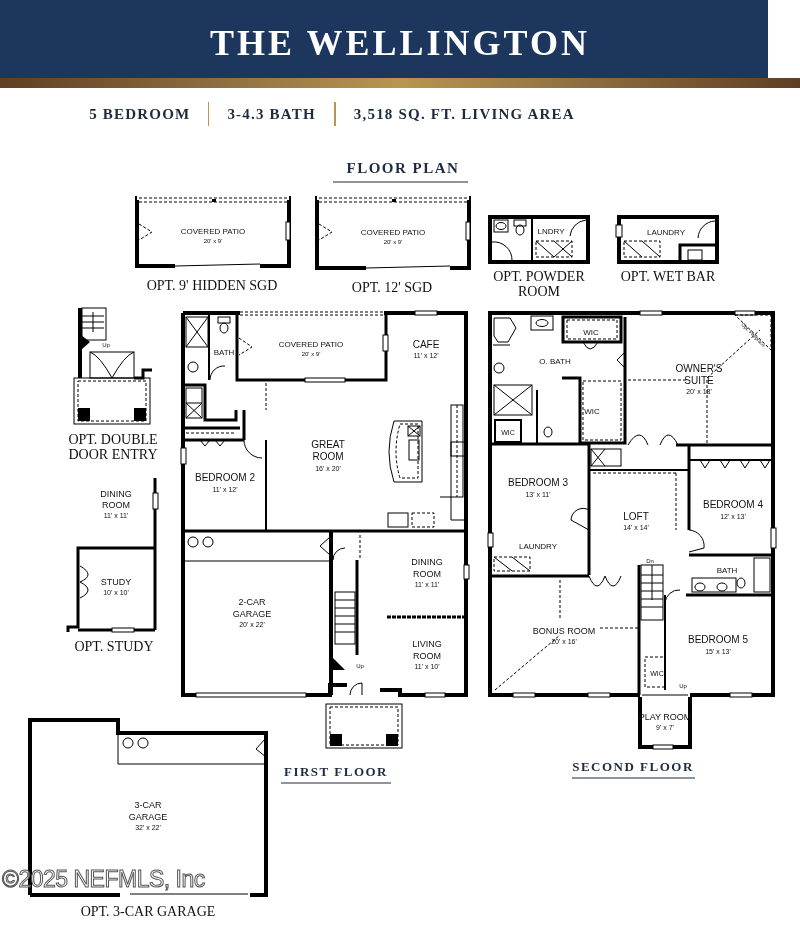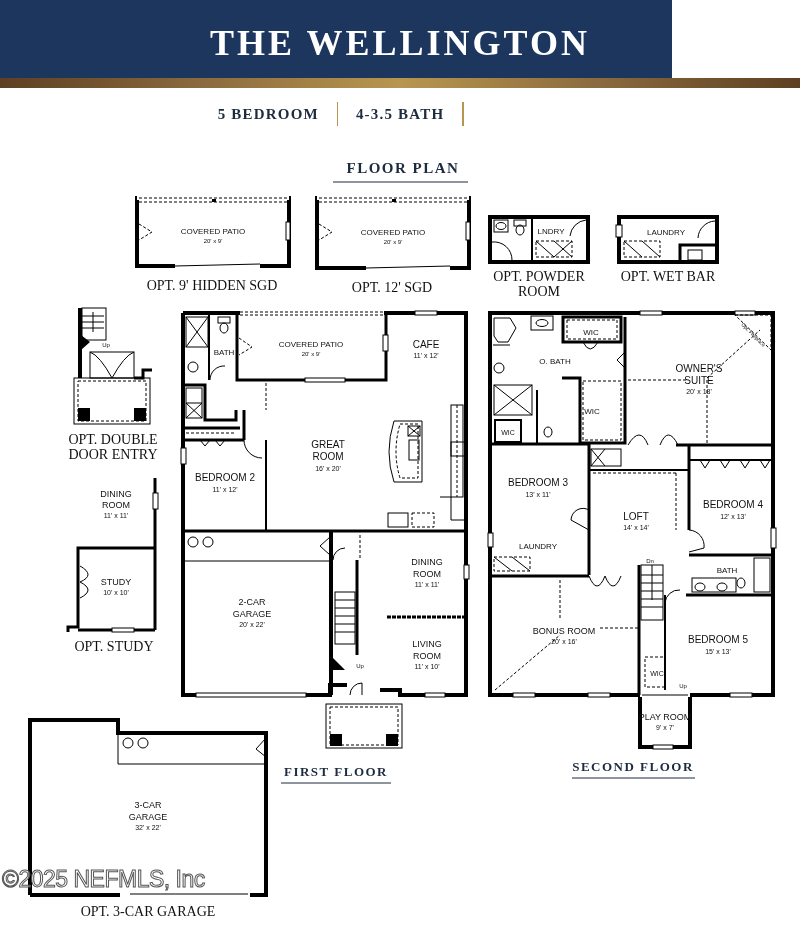--- a/index.html
+++ b/index.html
@@ -1,18 +1,18 @@
 <!DOCTYPE html>
 <html><head>
 <meta charset="utf-8">
 <style>
   * { margin:0; padding:0; box-sizing:border-box; }
   html, body { width:800px; height:926px; background:#ffffff; overflow:hidden; }
   body { position:relative; font-family:"Liberation Serif", serif; color:#1d2b3f; }
-  .header { position:absolute; left:0; top:0; width:672px; height:78px; background:#1c365e; }
+  .header { position:absolute; left:0; top:0; width:768px; height:78px; background:#1c365e; }
   .title { position:absolute; left:0; top:22px; width:800px; text-align:center; color:#ffffff;
            font-family:"Liberation Serif", serif; font-weight:bold; font-size:36px; letter-spacing:3px; }
   .gold { position:absolute; left:0; top:78px; width:800px; height:10px;
           background:linear-gradient(90deg,#5e3f22 0%,#8a6a3e 25%,#b8964f 50%,#8a6a3e 75%,#5e3f22 100%); }
   .specs { position:absolute; left:0; top:101px; width:664px; height:26px; display:flex; justify-content:center; align-items:center; }
   .spec { font-family:"Liberation Serif", serif; font-weight:bold; font-size:15px; letter-spacing:1.2px; color:#1d2b3f; padding:0 18px; }
   .sep { width:1px; height:24px; background:#b8964f; }
   svg { position:absolute; left:0; top:0; }
   .lbl { font-family:"Liberation Sans", sans-serif; fill:#111; text-anchor:middle; }
   .cap { font-family:"Liberation Serif", serif; fill:#111; text-anchor:middle; }
@@ -28,23 +28,24 @@
 <body>
 
 <div class="header">
   <div class="title">THE WELLINGTON</div>
 </div>
 <div class="gold"></div>
 
 <div class="specs">
   <span class="spec">5 BEDROOM</span>
   <span class="sep"></span>
-  <span class="spec">4-3.5 BATH</span>
+  <span class="spec">3-4.3 BATH</span>
   <span class="sep"></span>
   <span class="sep"></span>
+  <span class="spec">3,518 SQ. FT. LIVING AREA</span>
 </div>
 
 <svg width="800" height="926" viewBox="0 0 800 926">
 
   <text class="sect" x="403" y="173" font-size="15">FLOOR PLAN</text>
   <line x1="333" y1="182" x2="468" y2="182" stroke="#1d2b3f" stroke-width="1"></line>
 
   <g>
     <rect x="137" y="198" width="152" height="68" class="wall"></rect>
     <line x1="137" y1="198" x2="289" y2="198" stroke="#fff" stroke-width="4"></line>

